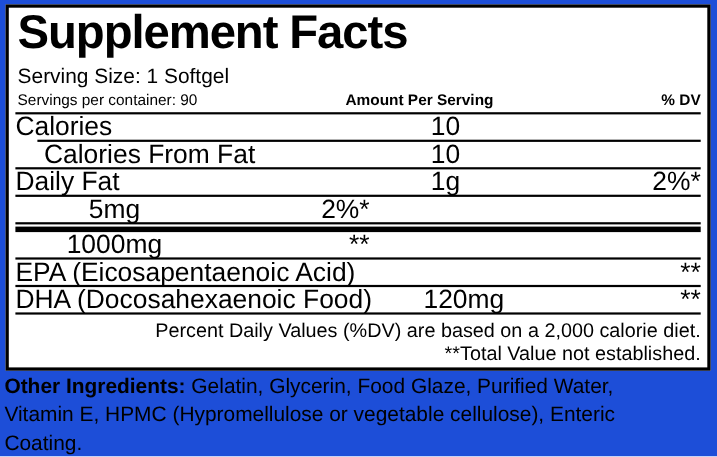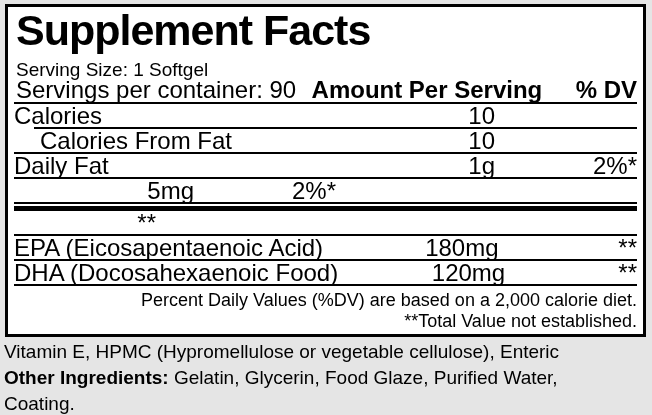--- a/index.html
+++ b/index.html
@@ -1,20 +1,20 @@
 <!DOCTYPE html>
 <html><head>
 <meta charset="utf-8">
 <style>
   html, body { margin: 0; padding: 0; background: #fff; }
   .canvas {
     position: relative;
     width: 652px;
     height: 415px;
-    background: #e5e5e5;
+    background: #1d4ed8;
     color: #000000;
     font-family: "Liberation Sans", sans-serif;
     overflow: hidden;
   }
   .facts-box {
     position: absolute;
     left: 5px;
     top: 4px;
     width: 641px;
     height: 333px;
@@ -33,21 +33,21 @@
     white-space: nowrap;
   }
   .serving-size {
     font-size: 19px;
     line-height: 20px;
     padding-left: 2px;
     white-space: nowrap;
   }
   .header-line {
     display: flex;
-    font-size: 24px;
+    font-size: 14px;
     line-height: 20px;
     padding: 0 0 2px 2px;
     border-bottom: 2px solid #000;
   }
   .header-line .servings { white-space: nowrap; }
   .header-line .amount-head {
     flex: 1;
     text-align: center;
     font-weight: bold;
     padding-right: 18px;
@@ -61,21 +61,21 @@
   .row {
     display: flex;
     height: 23px;
     line-height: 23px;
     font-size: 24px;
     border-bottom: 2px solid #000;
   }
   .row.no-rule { border-bottom: none; }
   .row .nname { flex: 1; white-space: nowrap; }
   .row .nname.indent { padding-left: 26px; }
-  .row .namount { width: 180px; text-align: right; white-space: nowrap; }
+  .row .namount { width: 180px; text-align: center; white-space: nowrap; }
   .row .ndv { width: 142px; text-align: right; white-space: nowrap; }
   .rule-indent {
     height: 2px;
     background: #000;
     margin-left: 20px;
   }
   .thick-bar {
     height: 5px;
     background: #000;
     margin-top: 2px;
@@ -132,41 +132,41 @@
       <span class="ndv">2%*</span>
     </div>
 
     <div class="row">
       <span class="namount">5mg</span>
       <span class="ndv">2%*</span>
     </div>
     <div class="thick-bar"></div>
 
     <div class="row">
+      <span class="namount">1000mg</span>
       <span class="ndv">**</span>
     </div>
 
     <div class="row">
       <span class="nname">EPA (Eicosapentaenoic Acid)</span>
-      <span class="namount">180mg</span>
       <span class="ndv">**</span>
     </div>
 
     <div class="row">
       <span class="nname">DHA (Docosahexaenoic Food)</span>
       <span class="namount">120mg</span>
       <span class="ndv">**</span>
     </div>
 
     <div class="footnote">
       <div>Percent Daily Values (%DV) are based on a 2,000 calorie diet.</div>
       <div>**Total Value not established.</div>
     </div>
 
   </div>
 
   <div class="other-ingredients">
+    <div><b>Other Ingredients:</b><span> Gelatin, Glycerin, Food Glaze, Purified Water,</span></div>
     <div>Vitamin E, HPMC (Hypromellulose or vegetable cellulose), Enteric</div>
-    <div><b>Other Ingredients:</b><span> Gelatin, Glycerin, Food Glaze, Purified Water,</span></div>
     <div>Coating.</div>
   </div>
 
 </div>
 
 </body></html>

